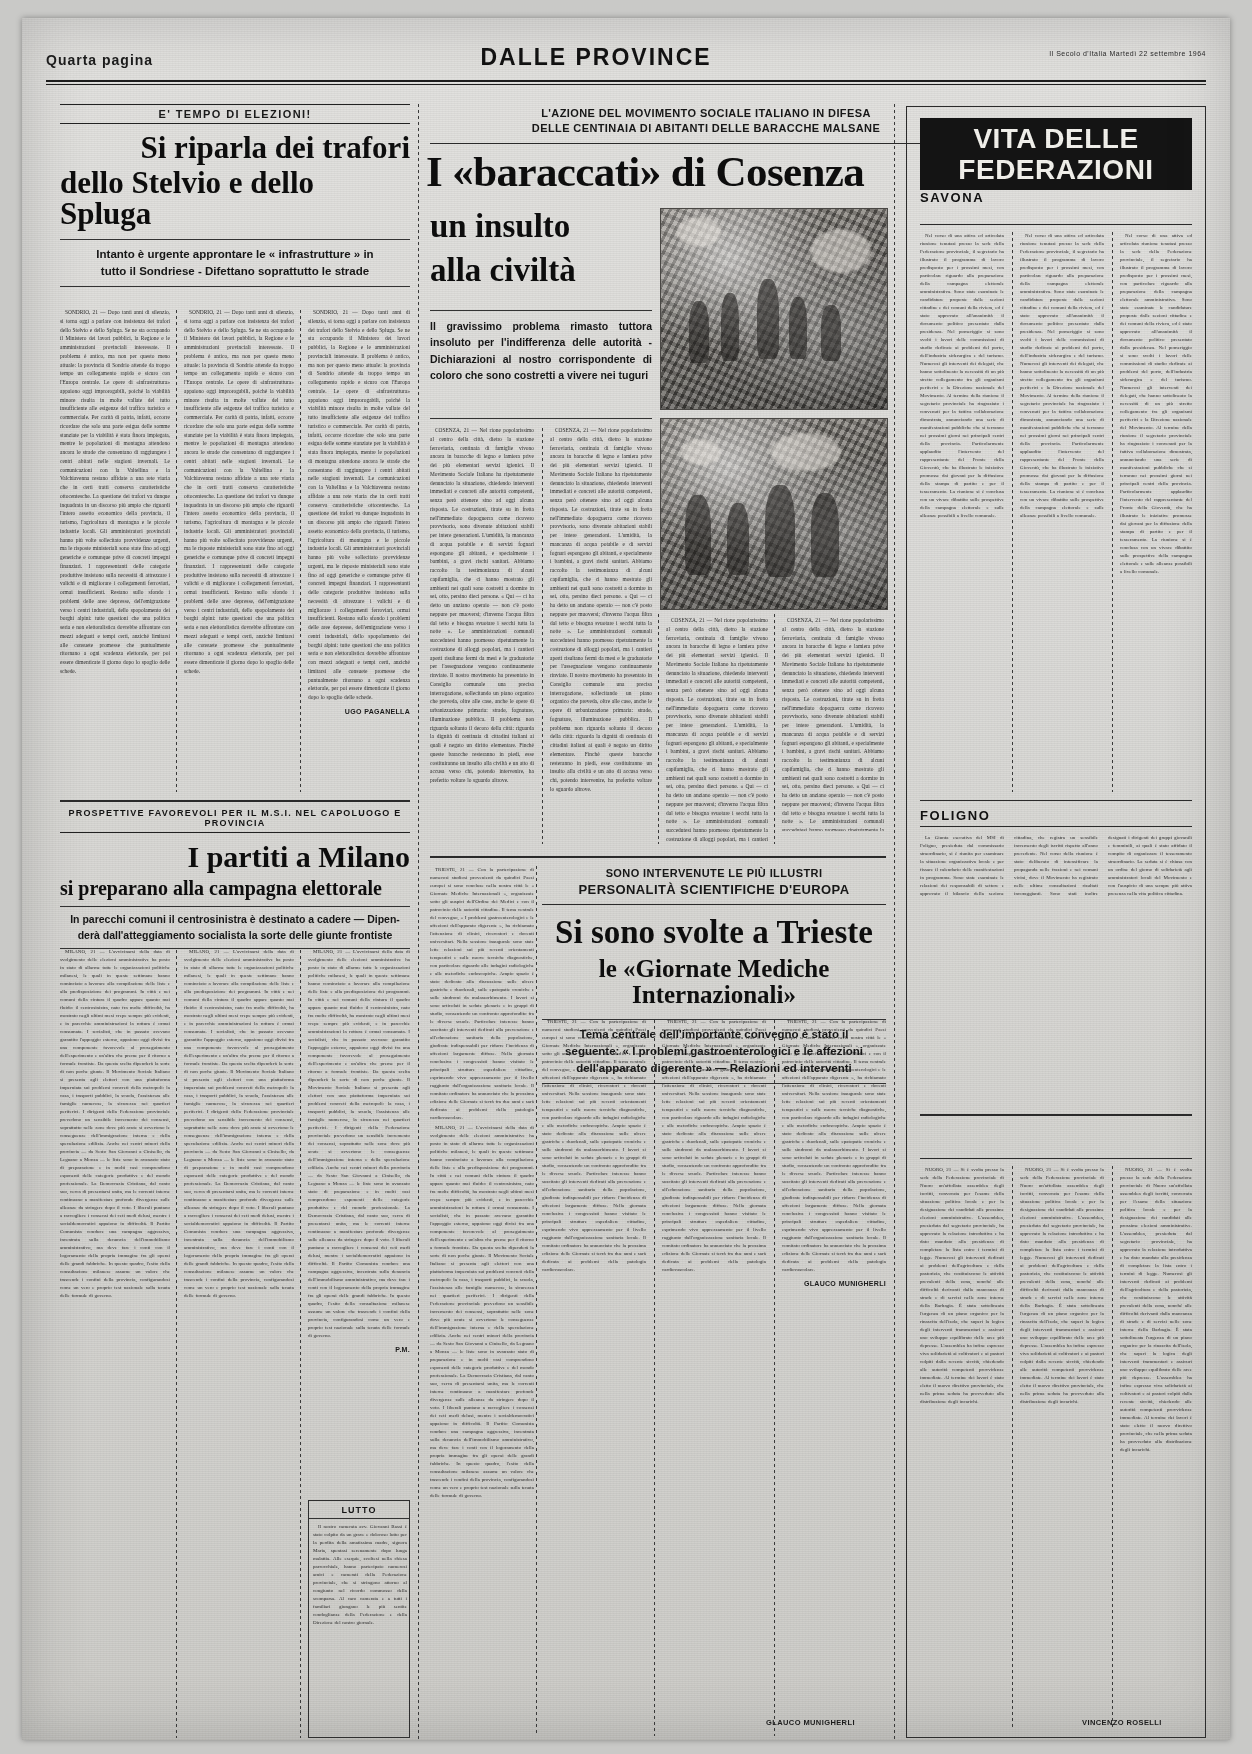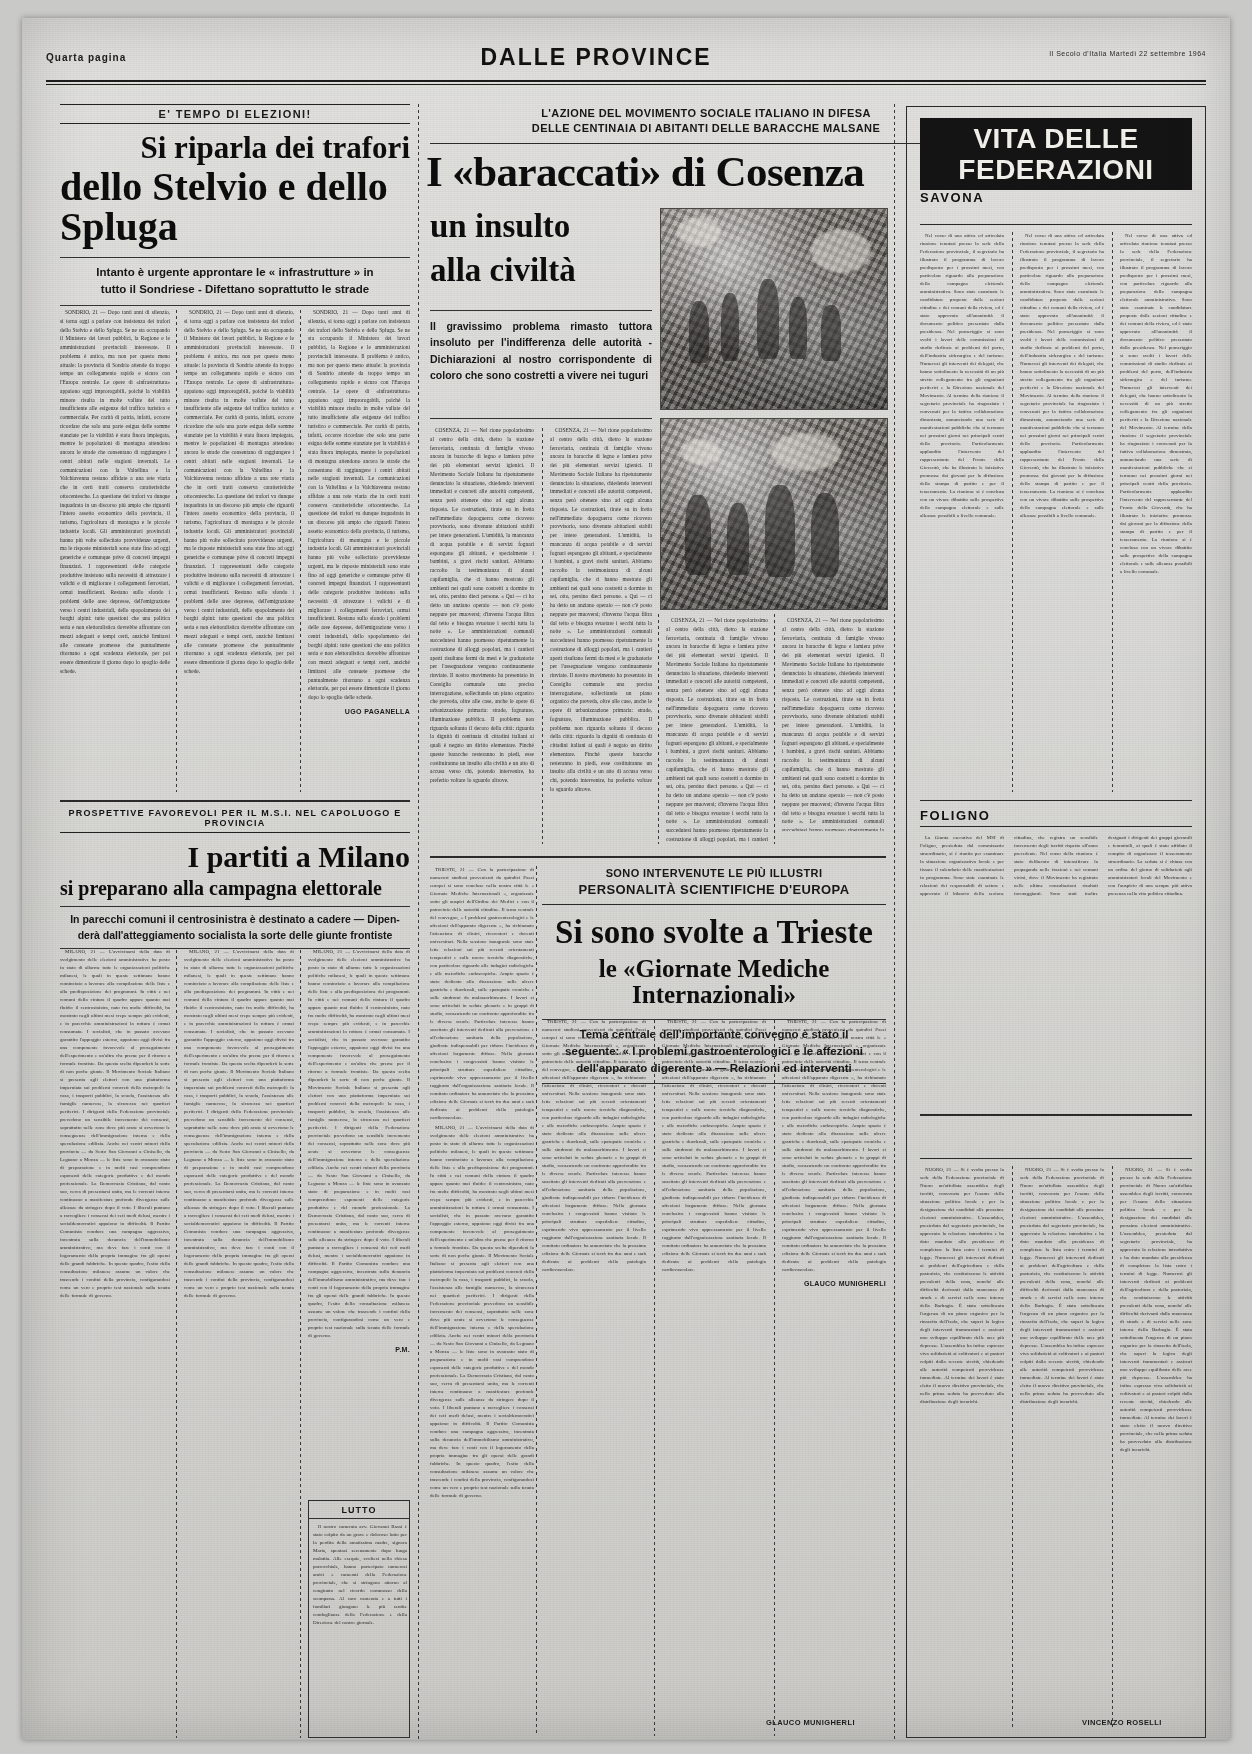--- a/index.html
+++ b/index.html
@@ -35,21 +35,21 @@
     left: 24px;
     top: 26px;
     width: 1160px;
     height: 34px;
   }
   .mast-left {
     position: absolute;
     left: 0; top: 8px;
     font-family: "Liberation Sans", sans-serif;
     font-weight: bold;
-    font-size: 10px;
+    font-size: 14px;
     letter-spacing: 1px;
     color: #1b1b1b;
   }
   .mast-center {
     position: absolute;
     left: 340px;
     top: 0px;
     width: 420px;
     text-align: center;
     font-family: "Liberation Sans", sans-serif;
@@ -264,21 +264,21 @@
       <div class="mast-left">Quarta pagina</div>
       <div class="mast-center">DALLE PROVINCE</div>
       <div class="mast-right">Il Secolo d'Italia    Martedì 22 settembre 1964</div>
     </div>
     <div class="mast-rule"></div>
     <div class="mast-rule2"></div>
 
     <div class="blk" style="left:38px; top:86px; width:350px;">
       <div class="hdr-kicker" style="border-top:1px solid #222; border-bottom:1px solid #222; padding:3px 0; font-size:11px;">E' TEMPO DI ELEZIONI!</div>
       <div class="title-huge" style="font-size:31px; margin-top:8px; text-align:right;">Si riparla dei trafori</div>
-      <div class="title-huge" style="font-size:40px; margin-top:3px; text-align:left;">dello Stelvio e dello Spluga</div>
+      <div class="title-huge" style="font-size:31px; margin-top:3px; text-align:left;">dello Stelvio e dello Spluga</div>
       <div style="border-top:1px solid #333; margin-top:9px; padding-top:6px;"></div>
       <div class="subhead">Intanto è urgente approntare le « infrastrutture » in</div>
       <div class="subhead">tutto il Sondriese - Difettano soprattutto le strade</div>
       <div style="border-bottom:1px solid #333; margin-top:6px;"></div>
     </div>
 
     <div class="body-col" style="left:38px; top:290px; width:110px; height:485px;">
       <p>SONDRIO, 21 — Dopo tanti anni di silenzio, si torna oggi a parlare con insistenza dei trafori dello Stelvio e dello Spluga. Se ne sta occupando il Ministero dei lavori pubblici, la Regione e le amministrazioni provinciali interessate. Il problema è antico, ma non per questo meno attuale: la provincia di Sondrio attende da troppo tempo un collegamento rapido e sicuro con l'Europa centrale. Le opere di «infrastruttura» appaiono oggi improrogabili, poiché la viabilità minore risulta in molte vallate del tutto insufficiente alle esigenze del traffico turistico e commerciale. Per carità di patria, infatti, occorre ricordare che solo una parte esigua delle somme stanziate per la viabilità è stata finora impiegata, mentre le popolazioni di montagna attendono ancora le strade che consentano di raggiungere i centri abitati nelle stagioni invernali. Le comunicazioni con la Valtellina e la Valchiavenna restano affidate a una rete viaria che in certi tratti conserva caratteristiche ottocentesche. La questione dei trafori va dunque inquadrata in un discorso più ampio che riguardi l'intero assetto economico della provincia, il turismo, l'agricoltura di montagna e le piccole industrie locali. Gli amministratori provinciali hanno più volte sollecitato provvidenze urgenti, ma le risposte ministeriali sono state fino ad oggi generiche e comunque prive di concreti impegni finanziari. I rappresentanti delle categorie produttive insistono sulla necessità di attrezzare i valichi e di migliorare i collegamenti ferroviari, ormai insufficienti. Restano sullo sfondo i problemi delle aree depresse, dell'emigrazione verso i centri industriali, dello spopolamento dei borghi alpini: tutte questioni che una politica seria e non elettoralistica dovrebbe affrontare con mezzi adeguati e tempi certi, anziché limitarsi alle consuete promesse che puntualmente ritornano a ogni scadenza elettorale, per poi essere dimenticate il giorno dopo lo spoglio delle schede.</p>
     </div>
     <div class="vrule" style="left:154px; top:292px; height:482px;"></div>

